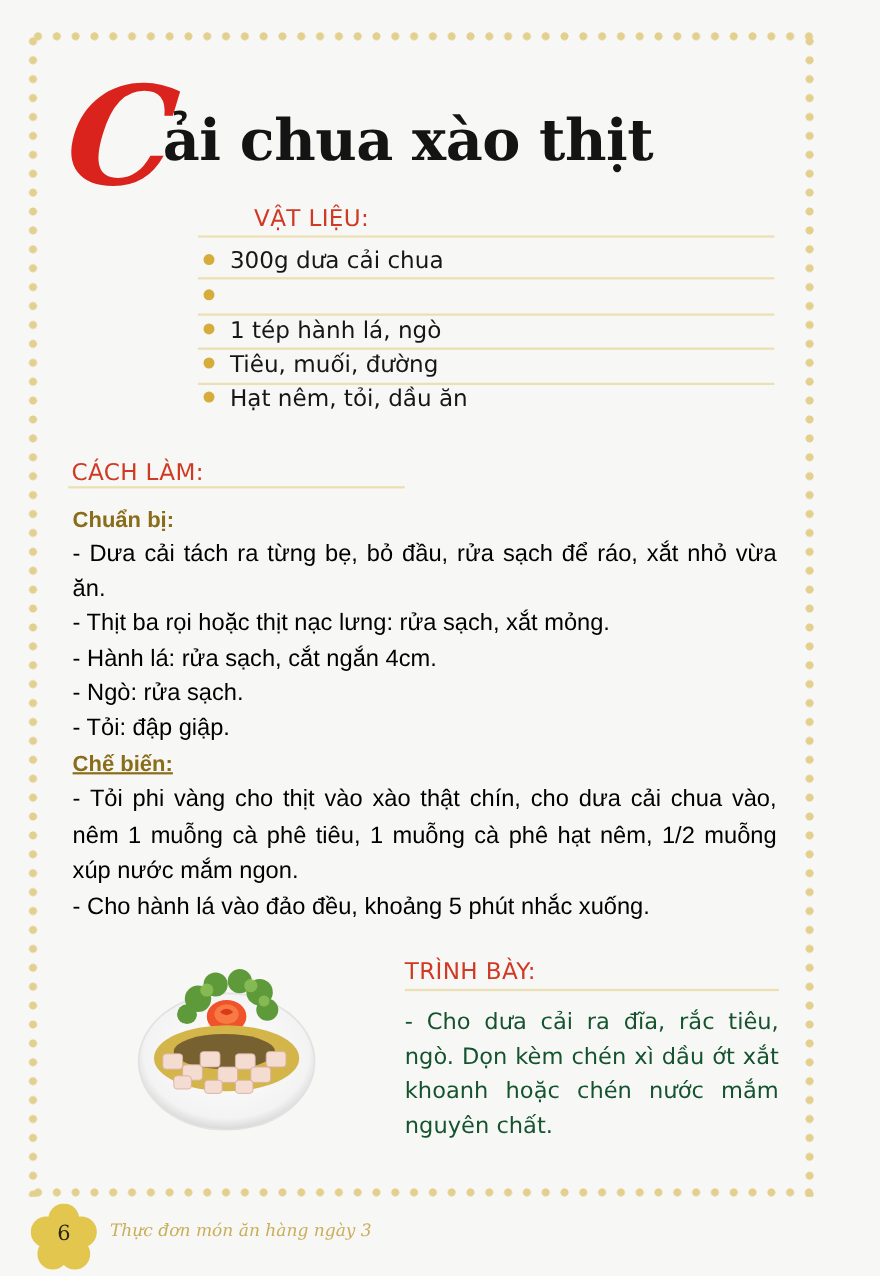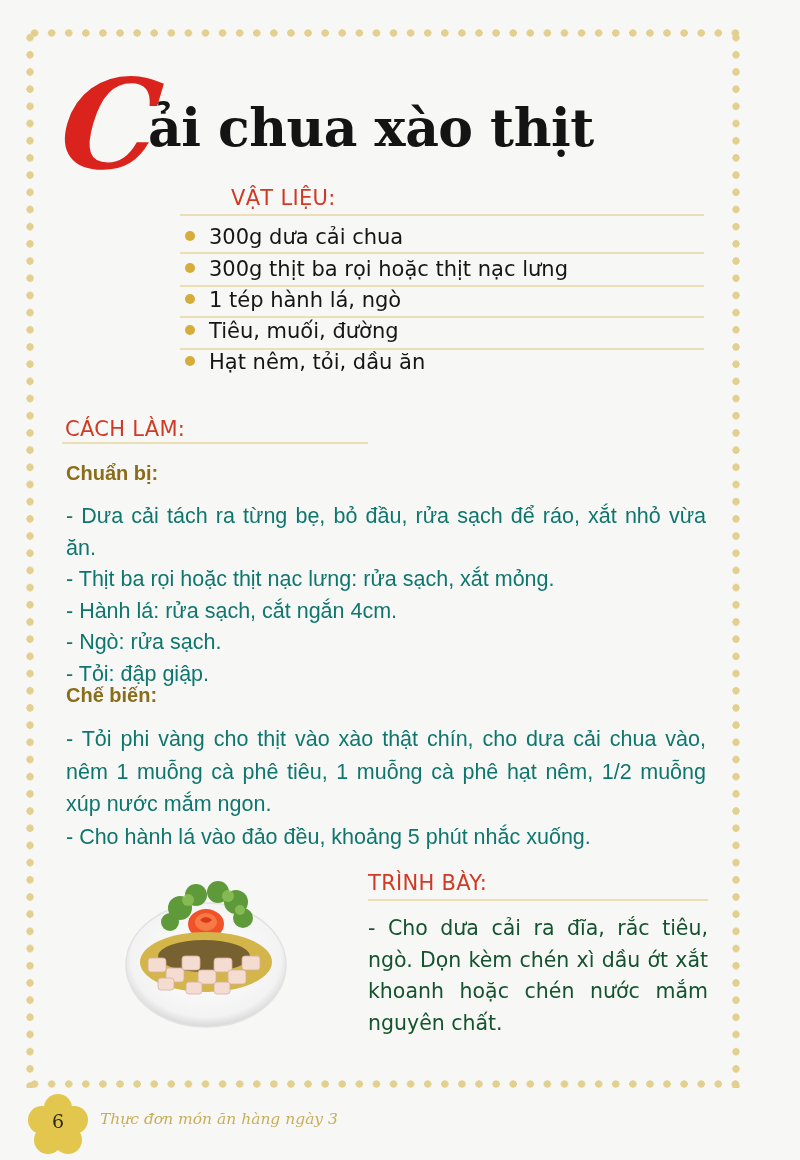--- a/index.html
+++ b/index.html
@@ -49,21 +49,21 @@
     background:#d6ad3a; margin-right:14px; vertical-align:middle; position:relative; top:-2px;
   }
   .sub {
     position:absolute; left:66px;
     font-family:"Liberation Sans", sans-serif; font-weight:bold;
     font-size:20px; color:#8a6d1a;
   }
   .para {
     position:absolute; left:66px; width:640px;
     font-family:"Liberation Sans", sans-serif; font-size:21.5px;
-    line-height:31.6px; color:#0f766e; text-align:justify;margin-top:13px;
+    line-height:31.6px; color:#000000; text-align:justify;
   }
   .para p { margin:0; }
   .para.tight { line-height:32.5px; }
   .present {
     position:absolute; left:368px; top:913px; width:340px;
     font-family:"DejaVu Sans", sans-serif; font-size:20.5px; line-height:31.5px;
     color:#14532d; text-align:justify;
   }
   .plate { position:absolute; left:118px; top:870px; width:180px; height:160px; }
   .footer-flower { position:absolute; left:27px; top:1094px; width:62px; height:62px; }
@@ -91,21 +91,21 @@
 
 <div class="heading" style="left:183px; top:186px;margin-left:48px;">VẬT LIỆU:</div>
 <div class="rule" style="left:180px; top:214px; width:524px;"></div>
 
 <div class="ing-item" style="top:222px;text-align:center;">
   <span class="bullet"></span><span>300g dưa cải chua</span>
 </div>
 <div class="rule" style="left:180px; top:252px; width:524px;"></div>
 
 <div class="ing-item" style="top:254px;">
-  <span class="bullet"></span><span>300g thịt ba rọi hoặc thịt nạc lưng</span>
+  <span class="bullet"></span>
 </div>
 <div class="rule" style="left:180px; top:285px; width:524px;"></div>
 
 <div class="ing-item" style="top:285px;">
   <span class="bullet"></span><span>1 tép hành lá, ngò</span>
 </div>
 <div class="rule" style="left:180px; top:316px; width:524px;"></div>
 
 <div class="ing-item" style="top:316px;">
   <span class="bullet"></span><span>Tiêu, muối, đường</span>
@@ -121,21 +121,21 @@
 
 <div class="sub" style="top:462px;">Chuẩn bị:</div>
 <div class="para" style="top:488px;">
   <p>- Dưa cải tách ra từng bẹ, bỏ đầu, rửa sạch để ráo, xắt nhỏ vừa ăn.</p>
   <p>- Thịt ba rọi hoặc thịt nạc lưng: rửa sạch, xắt mỏng.</p>
   <p>- Hành lá: rửa sạch, cắt ngắn 4cm.</p>
   <p>- Ngò: rửa sạch.</p>
   <p>- Tỏi: đập giập.</p>
 </div>
 
-<div class="sub" style="top:684px;">Chế biến:</div>
+<div class="sub" style="top:684px;text-decoration:underline;">Chế biến:</div>
 <div class="para tight" style="top:710px;">
   <p>- Tỏi phi vàng cho thịt vào xào thật chín, cho dưa cải chua vào, nêm 1 muỗng cà phê tiêu, 1 muỗng cà phê hạt nêm, 1/2 muỗng xúp nước mắm ngon.</p>
   <p>- Cho hành lá vào đảo đều, khoảng 5 phút nhắc xuống.</p>
 </div>
 
 <div class="plate">
   <svg width="180" height="160" viewBox="0 0 180 160">
     <defs>
       <radialGradient id="plateG" cx="50%" cy="45%" r="55%">
         <stop offset="0%" stop-color="#ffffff"></stop>

